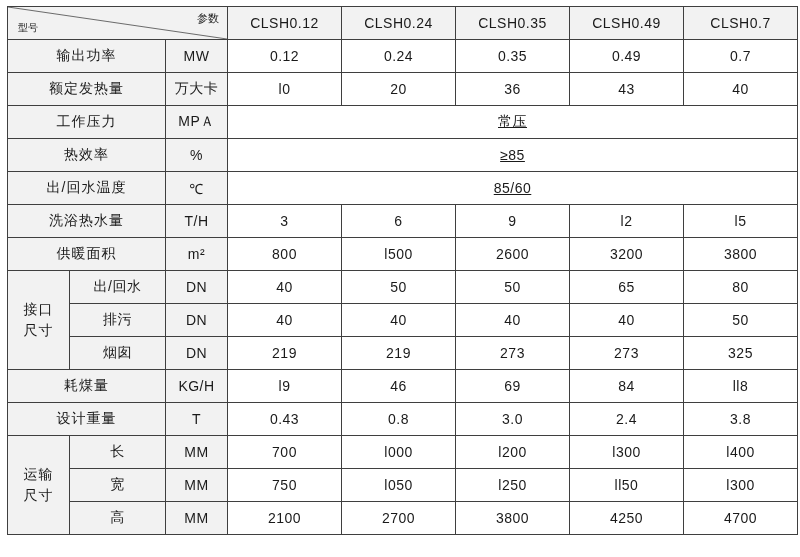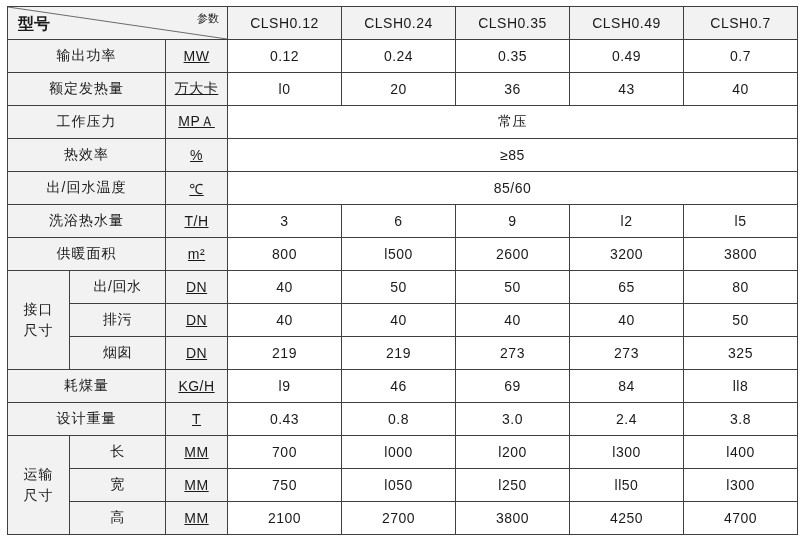--- a/index.html
+++ b/index.html
@@ -63,22 +63,21 @@
   .corner .lbl-param {
     position: absolute;
     right: 8px;
     top: 4px;
     font-size: 11px;
   }
   .corner .lbl-model {
     position: absolute;
     left: 10px;
     bottom: 4px;
-    font-size: 16px;
-    font-weight: bold;
+    font-size: 10px;
   }
   .rowlabel {
     background: #f2f2f2 !important;
     font-size: 14.5px;
     letter-spacing: 1px;
   }
   .grouplabel {
     background: #f2f2f2 !important;
     font-size: 14.5px;
     letter-spacing: 1px;
@@ -87,29 +86,29 @@
   .sublabel {
     background: #f2f2f2 !important;
     font-size: 14px;
     letter-spacing: 0.5px;
     margin-top: 16px;
   }
   .unit {
     background: #f2f2f2 !important;
     font-size: 12.5px;
     letter-spacing: 0.5px;
+  }
+  .val {
+    font-size: 14px;
+    letter-spacing: 0.5px;
+  }
+  .span-all {
+    font-size: 14px;
+    letter-spacing: 0.5px;
     text-decoration: underline;
-  }
-  .val {
-    font-size: 14px;
-    letter-spacing: 0.5px;
-  }
-  .span-all {
-    font-size: 14px;
-    letter-spacing: 0.5px;
   }
 </style>
 </head>
 <body>
 
 <div class="sheet">
   <table class="spec">
     <colgroup>
       <col class="c-group">
       <col class="c-row">

